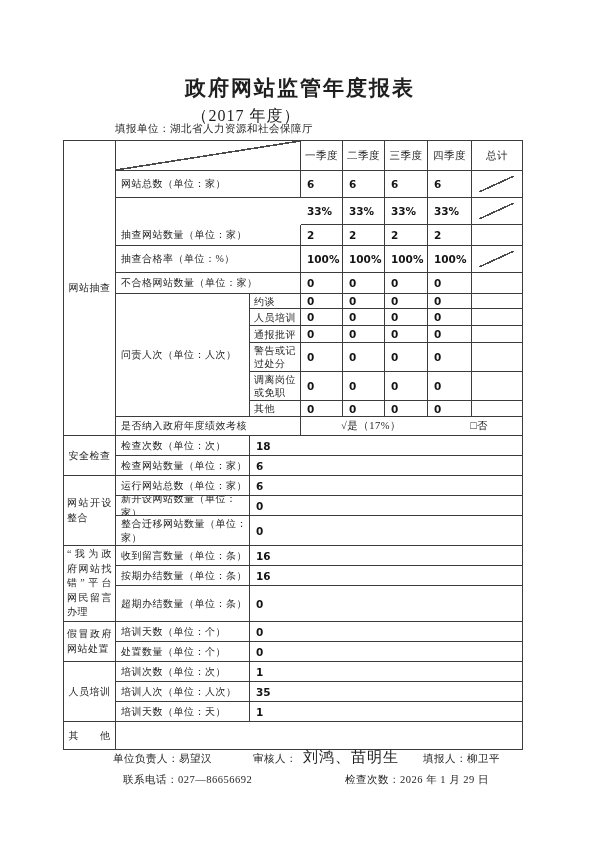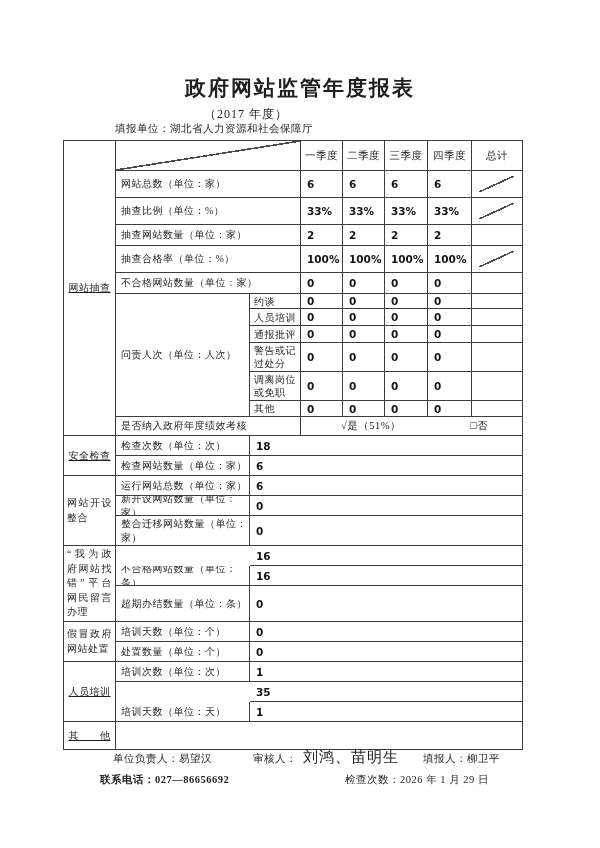--- a/index.html
+++ b/index.html
@@ -3,36 +3,36 @@
 <meta charset="utf-8">
 <style>
   html,body{margin:0;padding:0;}
   body{
     width:600px;height:848px;position:relative;background:#ffffff;
     font-family:"Liberation Serif","DejaVu Serif",serif;color:#1f1f1f;
     -webkit-font-smoothing:antialiased;
   }
   .abs{position:absolute;}
   .title{top:74px;left:0;width:600px;text-align:center;font-size:21px;font-weight:bold;letter-spacing:2px;}
-  .subtitle{top:106px;left:0;width:492px;text-align:center;font-size:12px;letter-spacing:1px;}
+  .subtitle{top:106px;left:0;width:492px;text-align:center;font-size:16px;letter-spacing:1px;}
   .unitline{top:122px;left:115px;font-size:10.5px;letter-spacing:0.5px;}
 
   .grid{
     position:absolute;left:63px;top:140px;
     display:grid;
     grid-template-columns:52px 134px 51px 42px 42px 43px 44px 51px;
     grid-template-rows:30px 27px 27px 21px 27px 21px 15px 17px 17px 29px 29px 16px 19px 20px 20px 20px 20px 30px 20px 20px 36px 20px 20px 20px 20px 20px 28px;
     border-top:1px solid #3c3c3c;border-left:1px solid #3c3c3c;
   }
   .cell{
     border-right:1px solid #3c3c3c;border-bottom:1px solid #3c3c3c;
     display:flex;align-items:center;overflow:hidden;box-sizing:border-box;
     font-size:10px;letter-spacing:0.5px;position:relative;
   }
-  .center{justify-content:center;text-align:center;text-decoration:underline;}
+  .center{justify-content:center;text-align:center;}
   .cat span{display:block;}
   .cat.wrap{padding:2px 3px;line-height:1.45;}
   .cat.wrap span{text-align:justify;width:100%;}
   .lab{padding-left:5px;line-height:1.35;}
   .sublab{padding-left:4px;line-height:1.3;}
   .num{padding-left:6px;font-family:"DejaVu Sans",sans-serif;font-size:10.5px;font-weight:bold;letter-spacing:0;color:#141414;}
   .qh{justify-content:center;font-size:10.5px;}
   .diag{
     background:linear-gradient(to bottom right,transparent calc(50% - 0.8px),#4a4a4a calc(50% - 0.8px),#4a4a4a calc(50% + 0.8px),transparent calc(50% + 0.8px));
   }
@@ -66,21 +66,20 @@
 
   <div class="cell lab" style="grid-area:2/2/3/4">网站总数（单位：家）</div>
   <div class="cell num" style="grid-area:2/4/3/5">6</div>
   <div class="cell num" style="grid-area:2/5/3/6">6</div>
   <div class="cell num" style="grid-area:2/6/3/7">6</div>
   <div class="cell num" style="grid-area:2/7/3/8">6</div>
   <div class="cell" style="grid-area:2/8/3/9">
       <span class="slash"></span>
     </div>
 
-  <div class="cell lab" style="grid-area:3/2/4/4">抽查比例（单位：%）</div>
   <div class="cell num" style="grid-area:3/4/4/5">33%</div>
   <div class="cell num" style="grid-area:3/5/4/6">33%</div>
   <div class="cell num" style="grid-area:3/6/4/7">33%</div>
   <div class="cell num" style="grid-area:3/7/4/8">33%</div>
   <div class="cell" style="grid-area:3/8/4/9">
       <span class="slash"></span>
     </div>
 
   <div class="cell lab" style="grid-area:4/2/5/4">抽查网站数量（单位：家）</div>
   <div class="cell num" style="grid-area:4/4/5/5">2</div>
@@ -144,21 +143,21 @@
 
   <div class="cell sublab" style="grid-area:12/3/13/4">其他</div>
   <div class="cell num" style="grid-area:12/4/13/5">0</div>
   <div class="cell num" style="grid-area:12/5/13/6">0</div>
   <div class="cell num" style="grid-area:12/6/13/7">0</div>
   <div class="cell num" style="grid-area:12/7/13/8">0</div>
   <div class="cell" style="grid-area:12/8/13/9"></div>
 
   <div class="cell lab" style="grid-area:13/2/14/4">是否纳入政府年度绩效考核</div>
   <div class="cell assess" style="grid-area:13/4/14/9">
-    <span>√是（51%）</span>
+    <span>√是（17%）</span>
     <span>□否</span>
   </div>
 
   <div class="cell lab" style="grid-area:14/2/15/3">检查次数（单位：次）</div>
   <div class="cell cat center" style="grid-area:14/1/16/2">
       <span>安全检查</span>
     </div>
   <div class="cell num" style="grid-area:14/3/15/9">18</div>
   <div class="cell lab" style="grid-area:15/2/16/3">检查网站数量（单位：家）</div>
   <div class="cell num" style="grid-area:15/3/16/9">6</div>
@@ -169,50 +168,52 @@
   <div class="cell lab" style="grid-area:16/2/17/3">运行网站总数（单位：家）</div>
   <div class="cell num" style="grid-area:16/3/17/9">6</div>
   <div class="cell lab" style="grid-area:17/2/18/3">新开设网站数量（单位：家）</div>
   <div class="cell num" style="grid-area:17/3/18/9">0</div>
   <div class="cell lab" style="grid-area:18/2/19/3">整合迁移网站数量（单位：家）</div>
   <div class="cell num" style="grid-area:18/3/19/9">0</div>
 
   <div class="cell cat wrap" style="grid-area:19/1/22/2">
       <span>“我为政府网站找错”平台网民留言办理</span>
     </div>
+  <div class="cell lab" style="grid-area:19/2/20/3">收到留言数量（单位：条）</div>
   <div class="cell num" style="grid-area:19/3/20/9">16</div>
-  <div class="cell lab" style="grid-area:20/2/21/3">不合格网站数量（单位：条）</div>
+  <div class="cell lab" style="grid-area:20/2/21/3">按期办结数量（单位：条）</div>
   <div class="cell num" style="grid-area:20/3/21/9">16</div>
   <div class="cell lab" style="grid-area:21/2/22/3">超期办结数量（单位：条）</div>
   <div class="cell num" style="grid-area:21/3/22/9">0</div>
 
   <div class="cell cat wrap" style="grid-area:22/1/24/2">
       <span>假冒政府网站处置</span>
     </div>
   <div class="cell lab" style="grid-area:22/2/23/3">培训天数（单位：个）</div>
   <div class="cell num" style="grid-area:22/3/23/9">0</div>
   <div class="cell lab" style="grid-area:23/2/24/3">处置数量（单位：个）</div>
   <div class="cell num" style="grid-area:23/3/24/9">0</div>
 
   <div class="cell lab" style="grid-area:24/2/25/3">培训次数（单位：次）</div>
   <div class="cell cat center" style="grid-area:24/1/27/2">
       <span>人员培训</span>
     </div>
   <div class="cell num" style="grid-area:24/3/25/9">1</div>
+  <div class="cell lab" style="grid-area:25/2/26/3">培训人次（单位：人次）</div>
   <div class="cell num" style="grid-area:25/3/26/9">35</div>
   <div class="cell lab" style="grid-area:26/2/27/3">培训天数（单位：天）</div>
   <div class="cell num" style="grid-area:26/3/27/9">1</div>
 
   <div class="cell cat center" style="grid-area:27/1/28/2">
       <span>其　　他</span>
     </div>
   <div class="cell" style="grid-area:27/2/28/9"></div>
 
 </div>
 
 <div class="footer">
   <span class="f" style="left:50px;top:0;"><span>单位负责人：</span><span>易望汉</span></span>
   <span class="f" style="left:190px;top:0;">审核人：</span>
   <span class="f reviewer-name" style="left:240px;top:-4px;">刘鸿、苗明生</span>
   <span class="f" style="left:360px;top:0;"><span>填报人：</span><span>柳卫平</span></span>
-  <span class="f" style="left:37px;top:21px;font-weight:bold;"><span>联系电话：</span><span>027—86656692</span></span>
+  <span class="f" style="left:60px;top:21px;"><span>联系电话：</span><span>027—86656692</span></span>
   <span class="f" style="left:282px;top:21px;"><span>检查次数：</span><span>2026 年 1 月 29 日</span></span>
 </div>
 
 </body></html>

